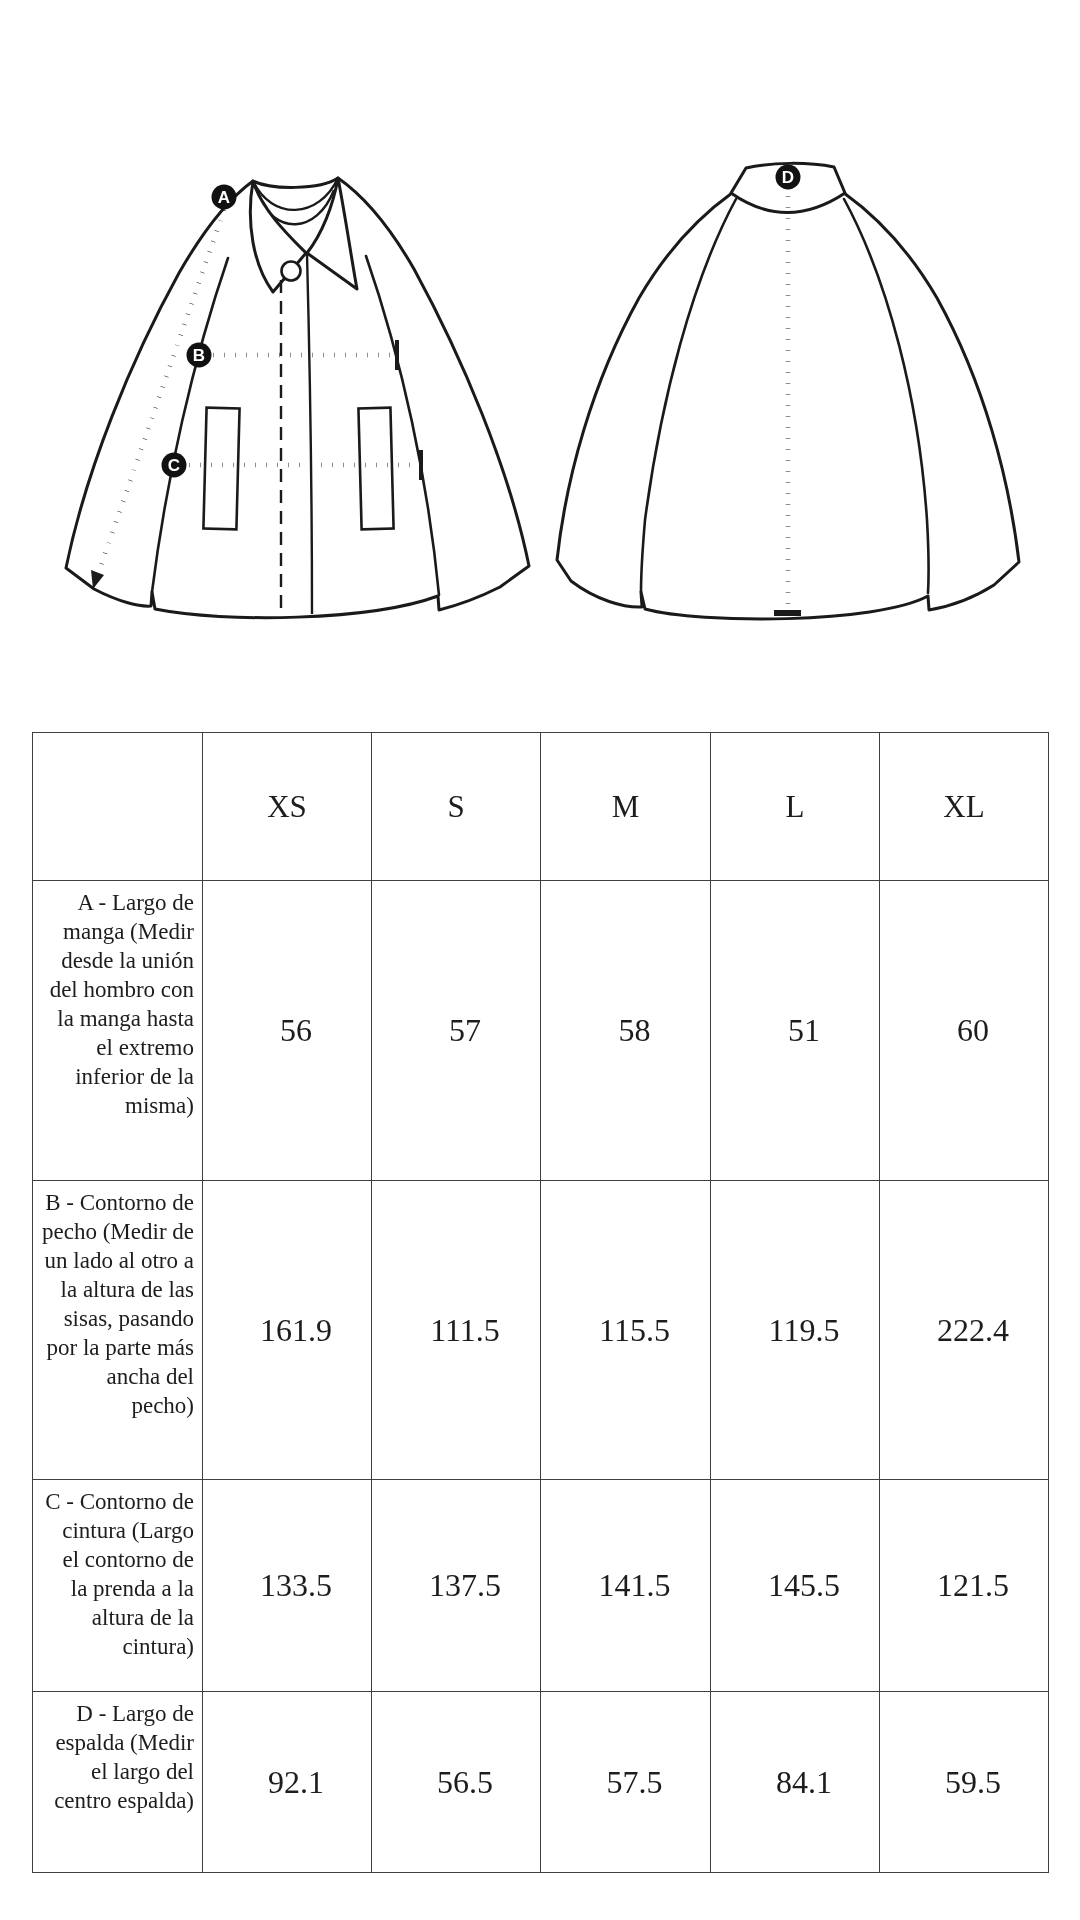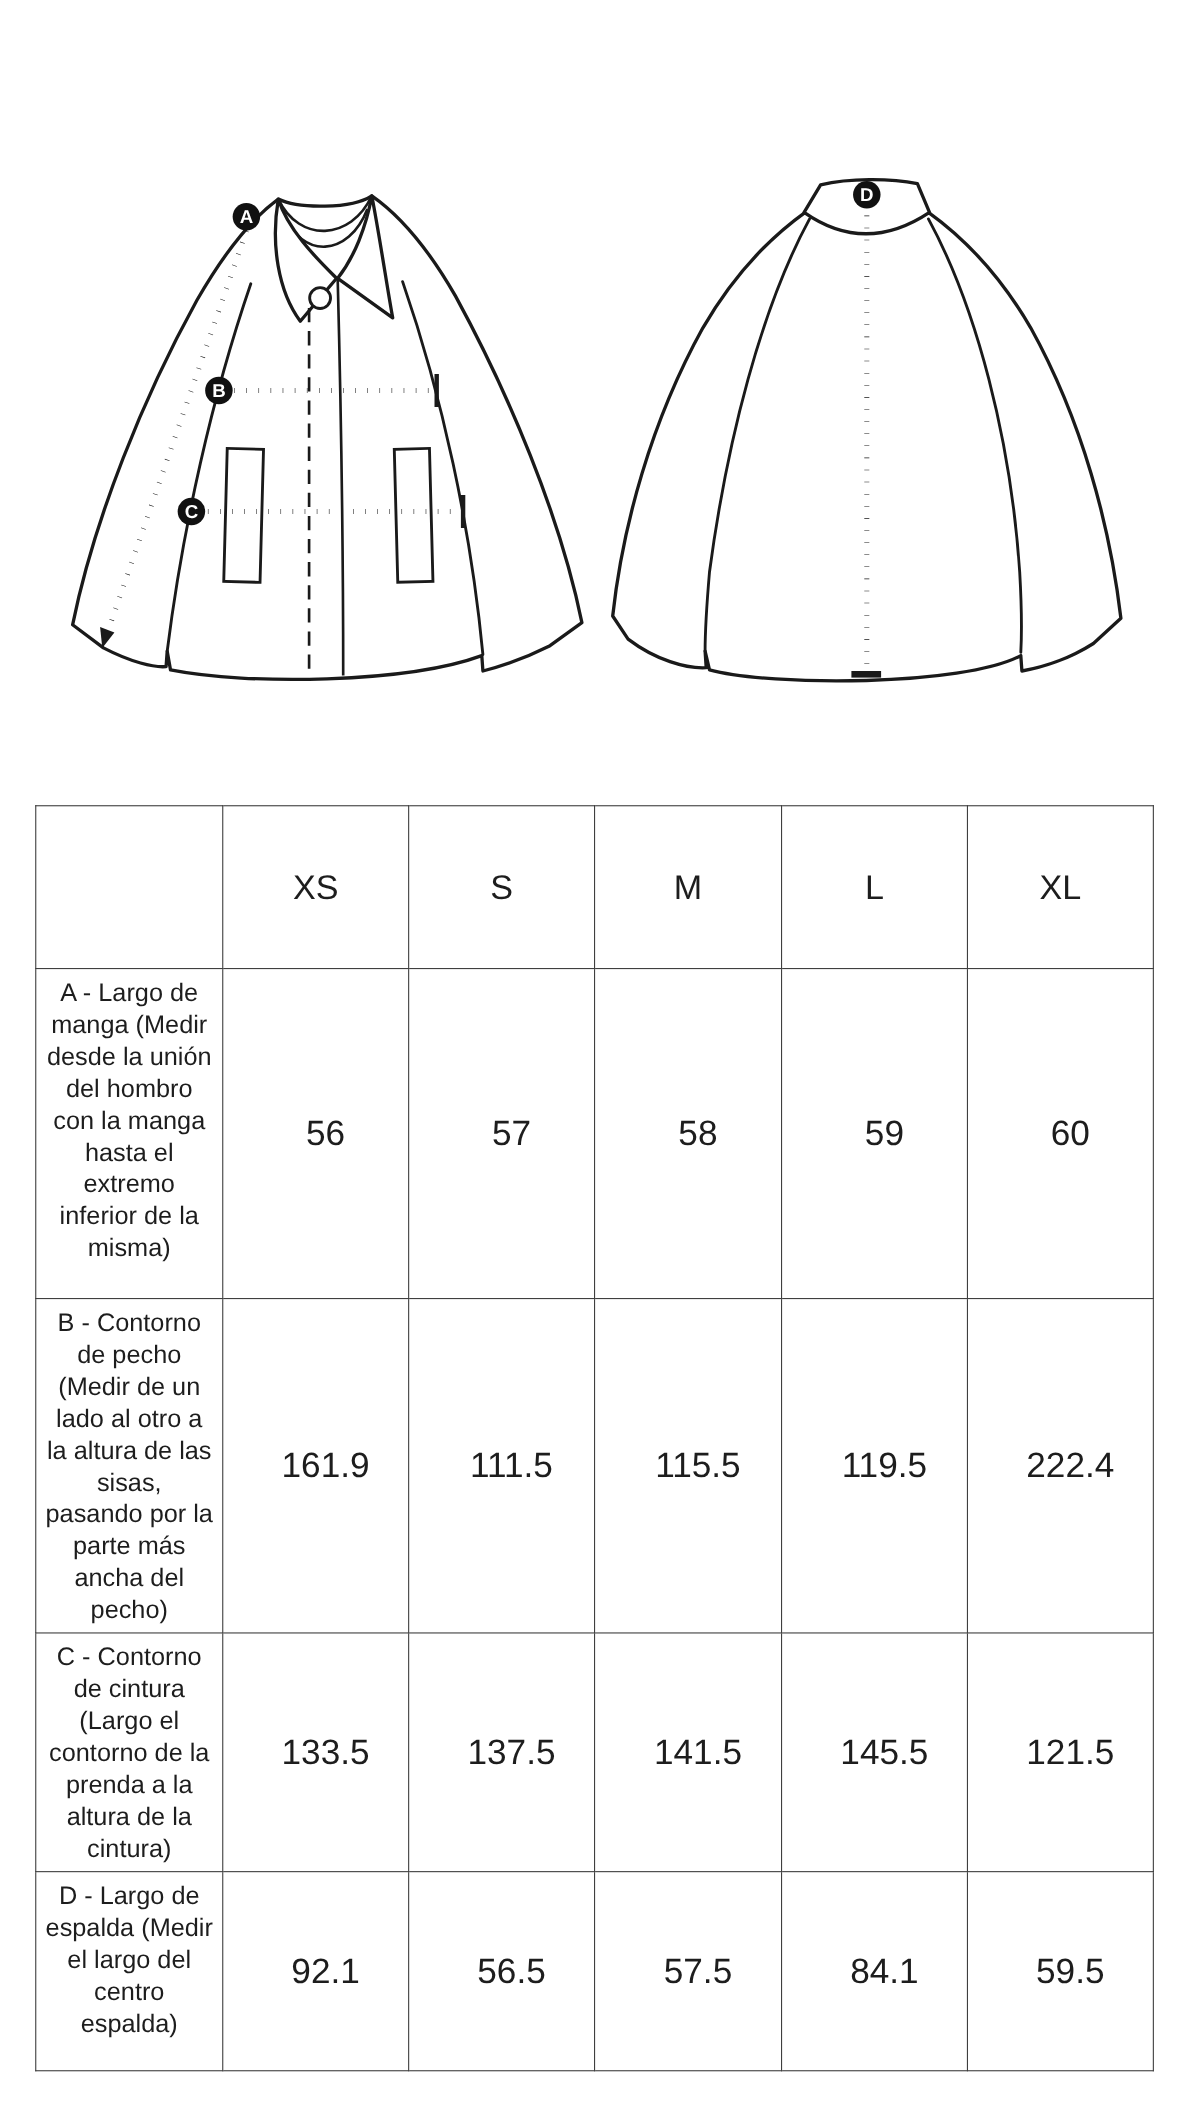--- a/index.html
+++ b/index.html
@@ -41,35 +41,36 @@
     font-family: "Liberation Sans", "DejaVu Sans", sans-serif;
     font-size: 17px; font-weight: bold;
     text-anchor: middle;
   }
   table.size-table {
     position: absolute;
     left: 32px; top: 732px;
     width: 1016px;
     border-collapse: collapse;
     table-layout: fixed;
+    font-family: Liberation Serif, serif;
   }
   .size-table td, .size-table th {
     border: 1px solid var(--table_border);
     background: var(--background);
     font-weight: normal;
   }
   .size-table .size-head {
     font-size: 31px;
     text-align: center;
     vertical-align: middle;
   }
   .size-table .label-cell {
     font-size: 23px;
     line-height: 29px;
-    text-align: center;
+    text-align: right;
     vertical-align: top;
     padding: 7px 8px 6px 8px;
   }
   .size-table .value-cell {
     font-size: 32px;
     text-align: center;
     vertical-align: middle;
     padding-left: 19px;
   }
   .size-table .corner-cell { }
@@ -178,21 +179,21 @@
       <td class="size-head">S</td>
       <td class="size-head">M</td>
       <td class="size-head">L</td>
       <td class="size-head">XL</td>
     </tr>
     <tr style="height:300px">
       <td class="label-cell">A - Largo de manga (Medir desde la unión del hombro con la manga hasta el extremo inferior de la misma)</td>
       <td class="value-cell">56</td>
       <td class="value-cell">57</td>
       <td class="value-cell">58</td>
-      <td class="value-cell">59</td>
+      <td class="value-cell">51</td>
       <td class="value-cell">60</td>
     </tr>
     <tr style="height:299px">
       <td class="label-cell">B - Contorno de pecho (Medir de un lado al otro a la altura de las sisas, pasando por la parte más ancha del pecho)</td>
       <td class="value-cell">161.9</td>
       <td class="value-cell">111.5</td>
       <td class="value-cell">115.5</td>
       <td class="value-cell">119.5</td>
       <td class="value-cell">222.4</td>
     </tr>

